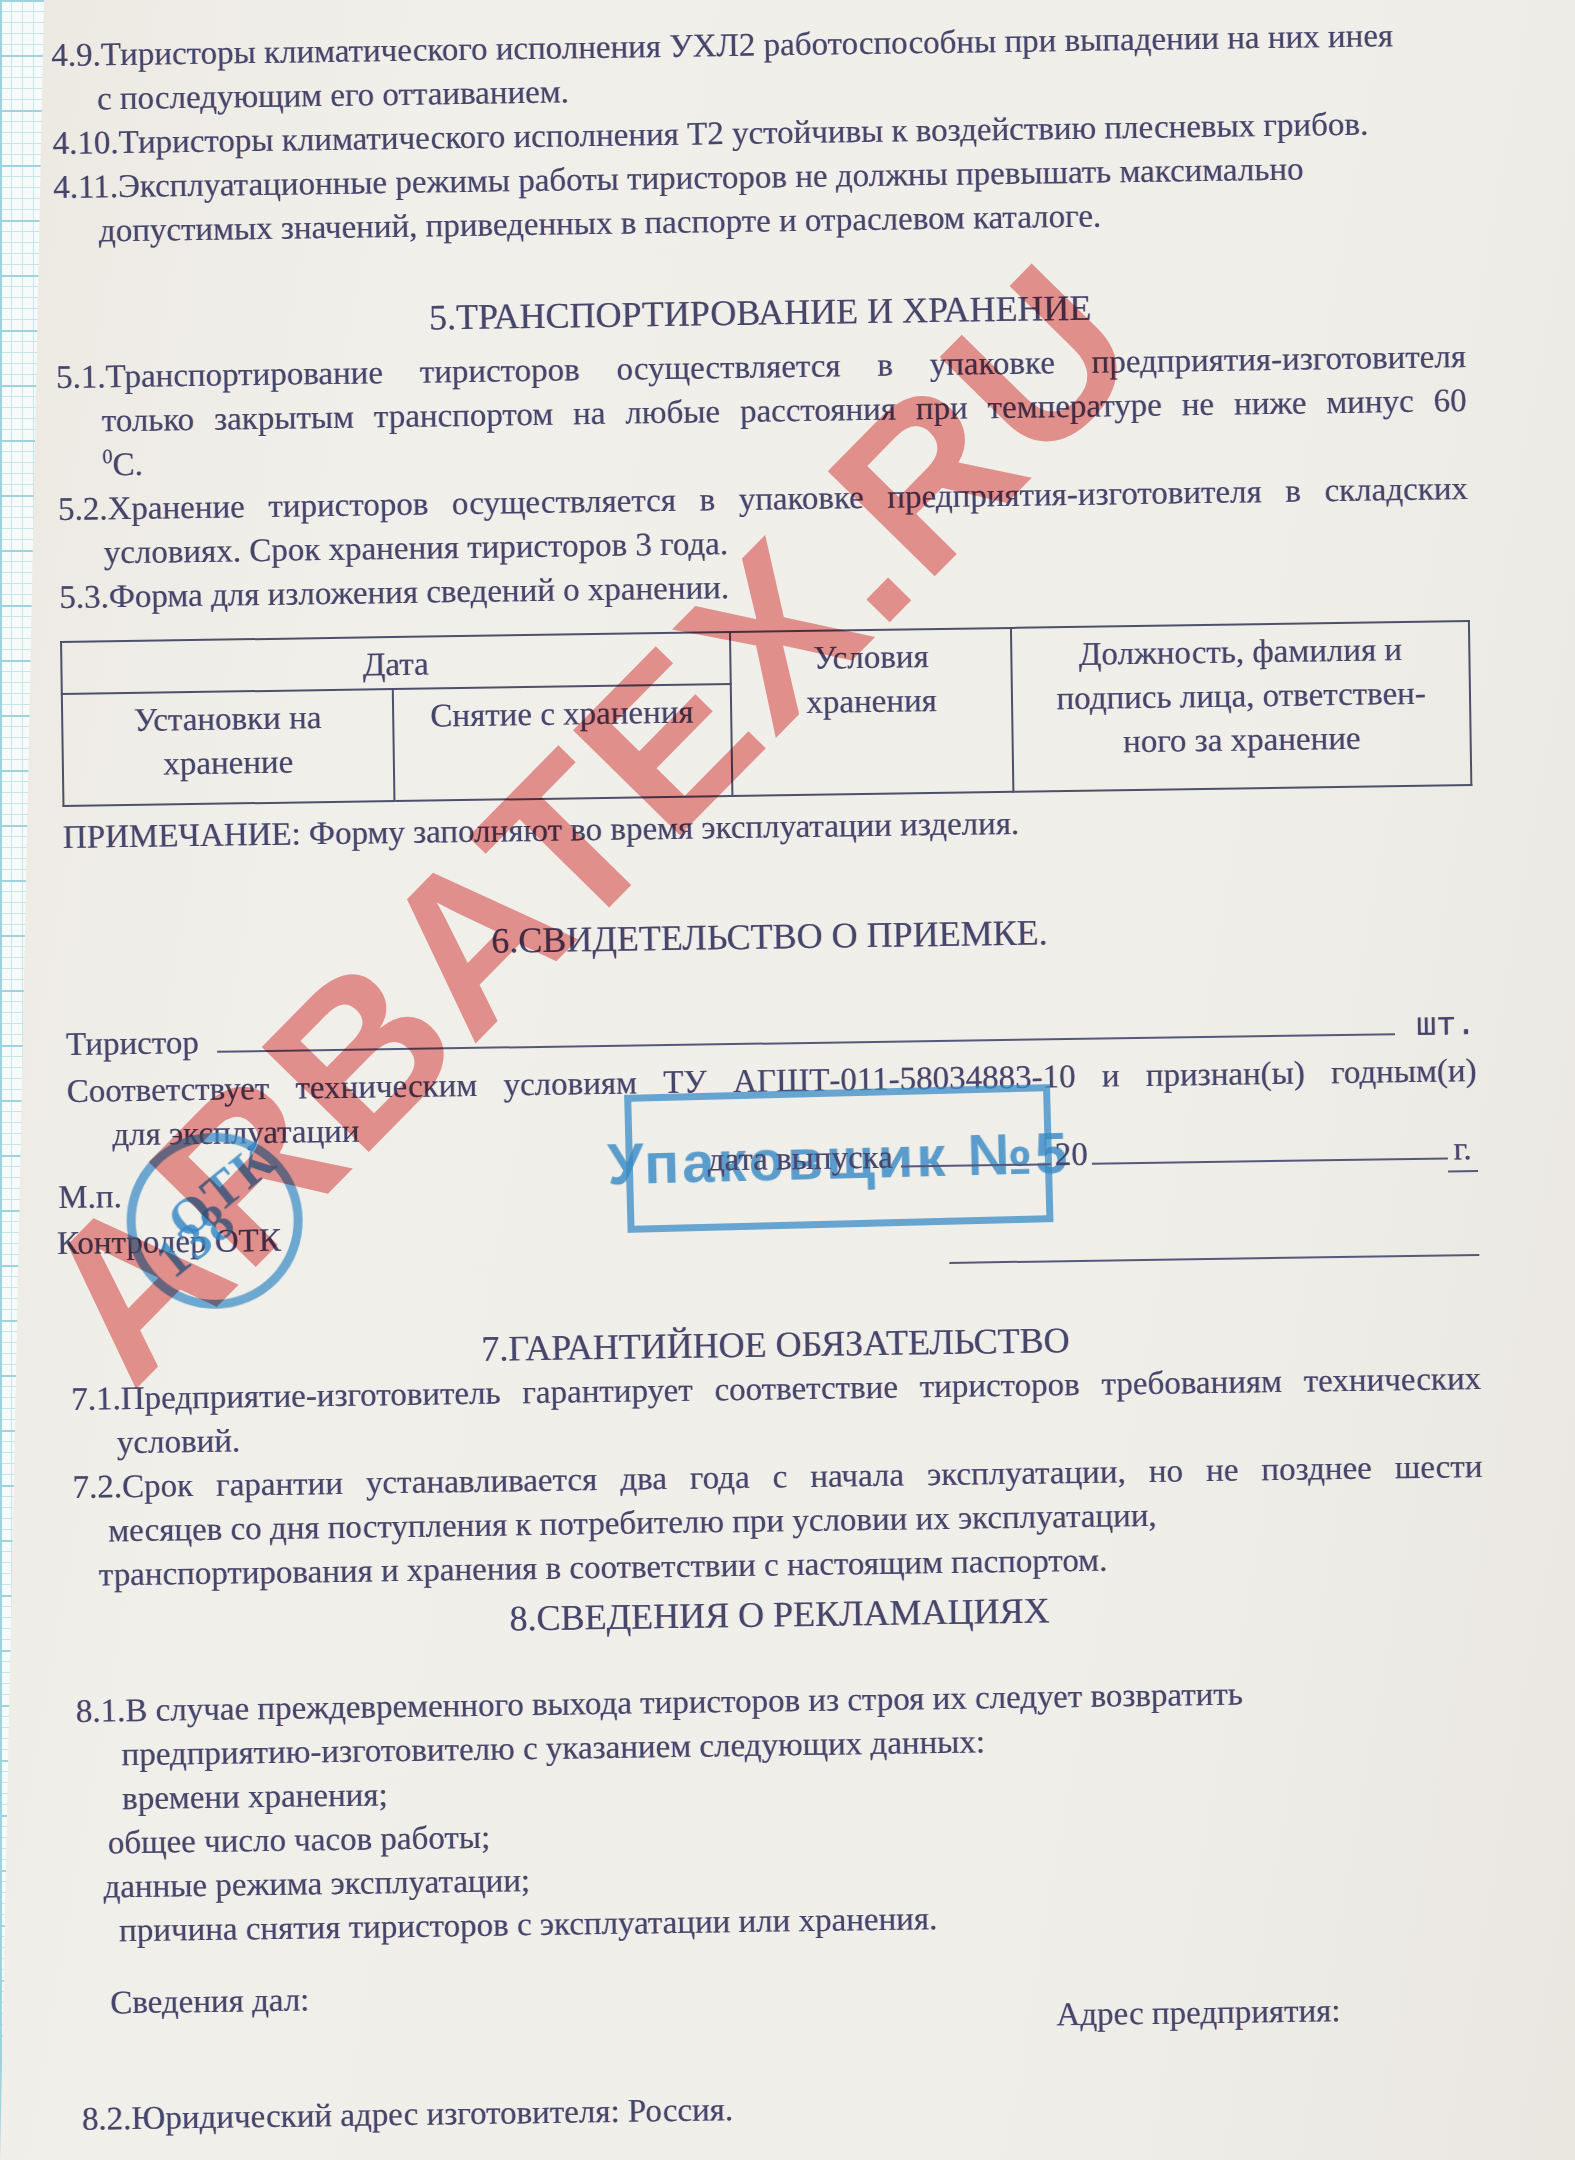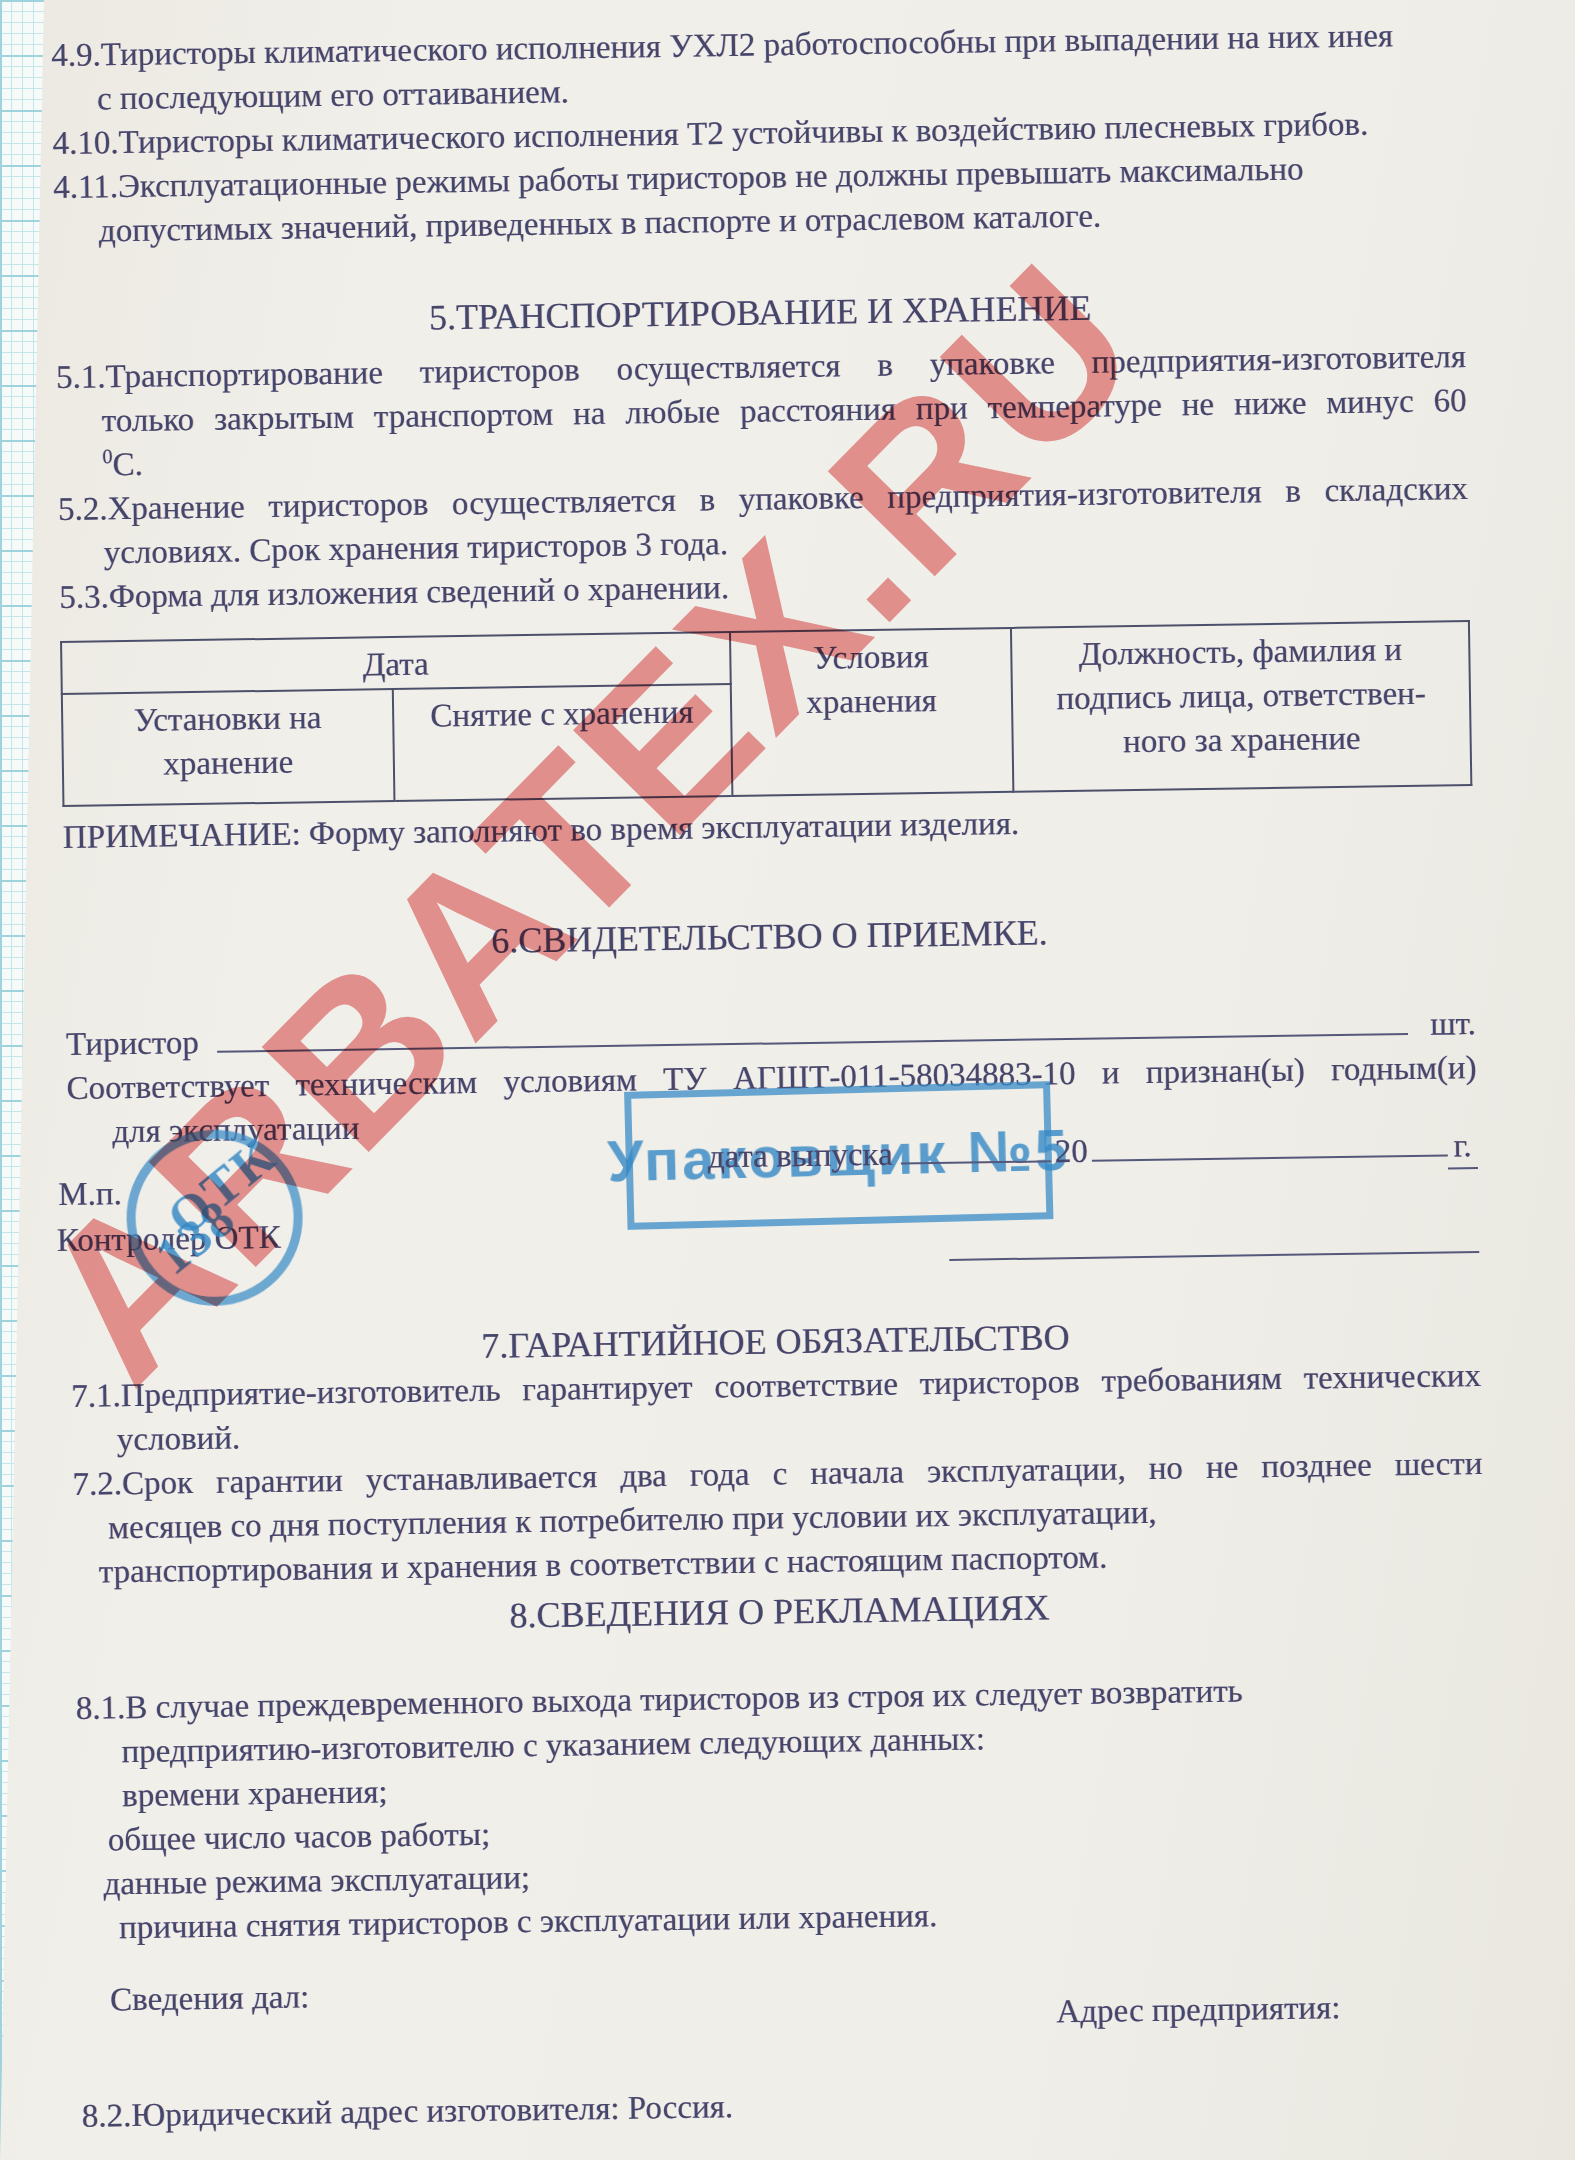--- a/index.html
+++ b/index.html
@@ -47,21 +47,21 @@
   table.storage td{
     border:2px solid #4d506b;text-align:center;vertical-align:top;
     padding:4px 10px 2px 10px;
   }
   td.resp{text-align:left;}
   tr.r2 td{height:104px;}
   .note{margin-top:8px;}
   
   .blankrow{display:flex;align-items:baseline;margin-top:50px;}
   .blank{border-bottom:2px solid #55587a;flex:1 1 auto;height:34px;}
-  .unit{margin-left:22px;}
+  .unit{margin-left:22px;font-family:Liberation Mono, monospace;}
   
   .stamp-area{position:relative;height:172px;}
   .mp{position:absolute;left:-10px;top:18px;}
   .controller{position:absolute;left:-12px;top:64px;}
   .round-stamp{
     position:absolute;left:58px;top:-22px;width:158px;height:158px;
     border:9px solid rgba(58,140,200,.72);border-radius:50%;
     color:rgba(52,136,198,.82);
     font-weight:bold;font-size:52px;text-shadow:none;
     filter:blur(.4px);

